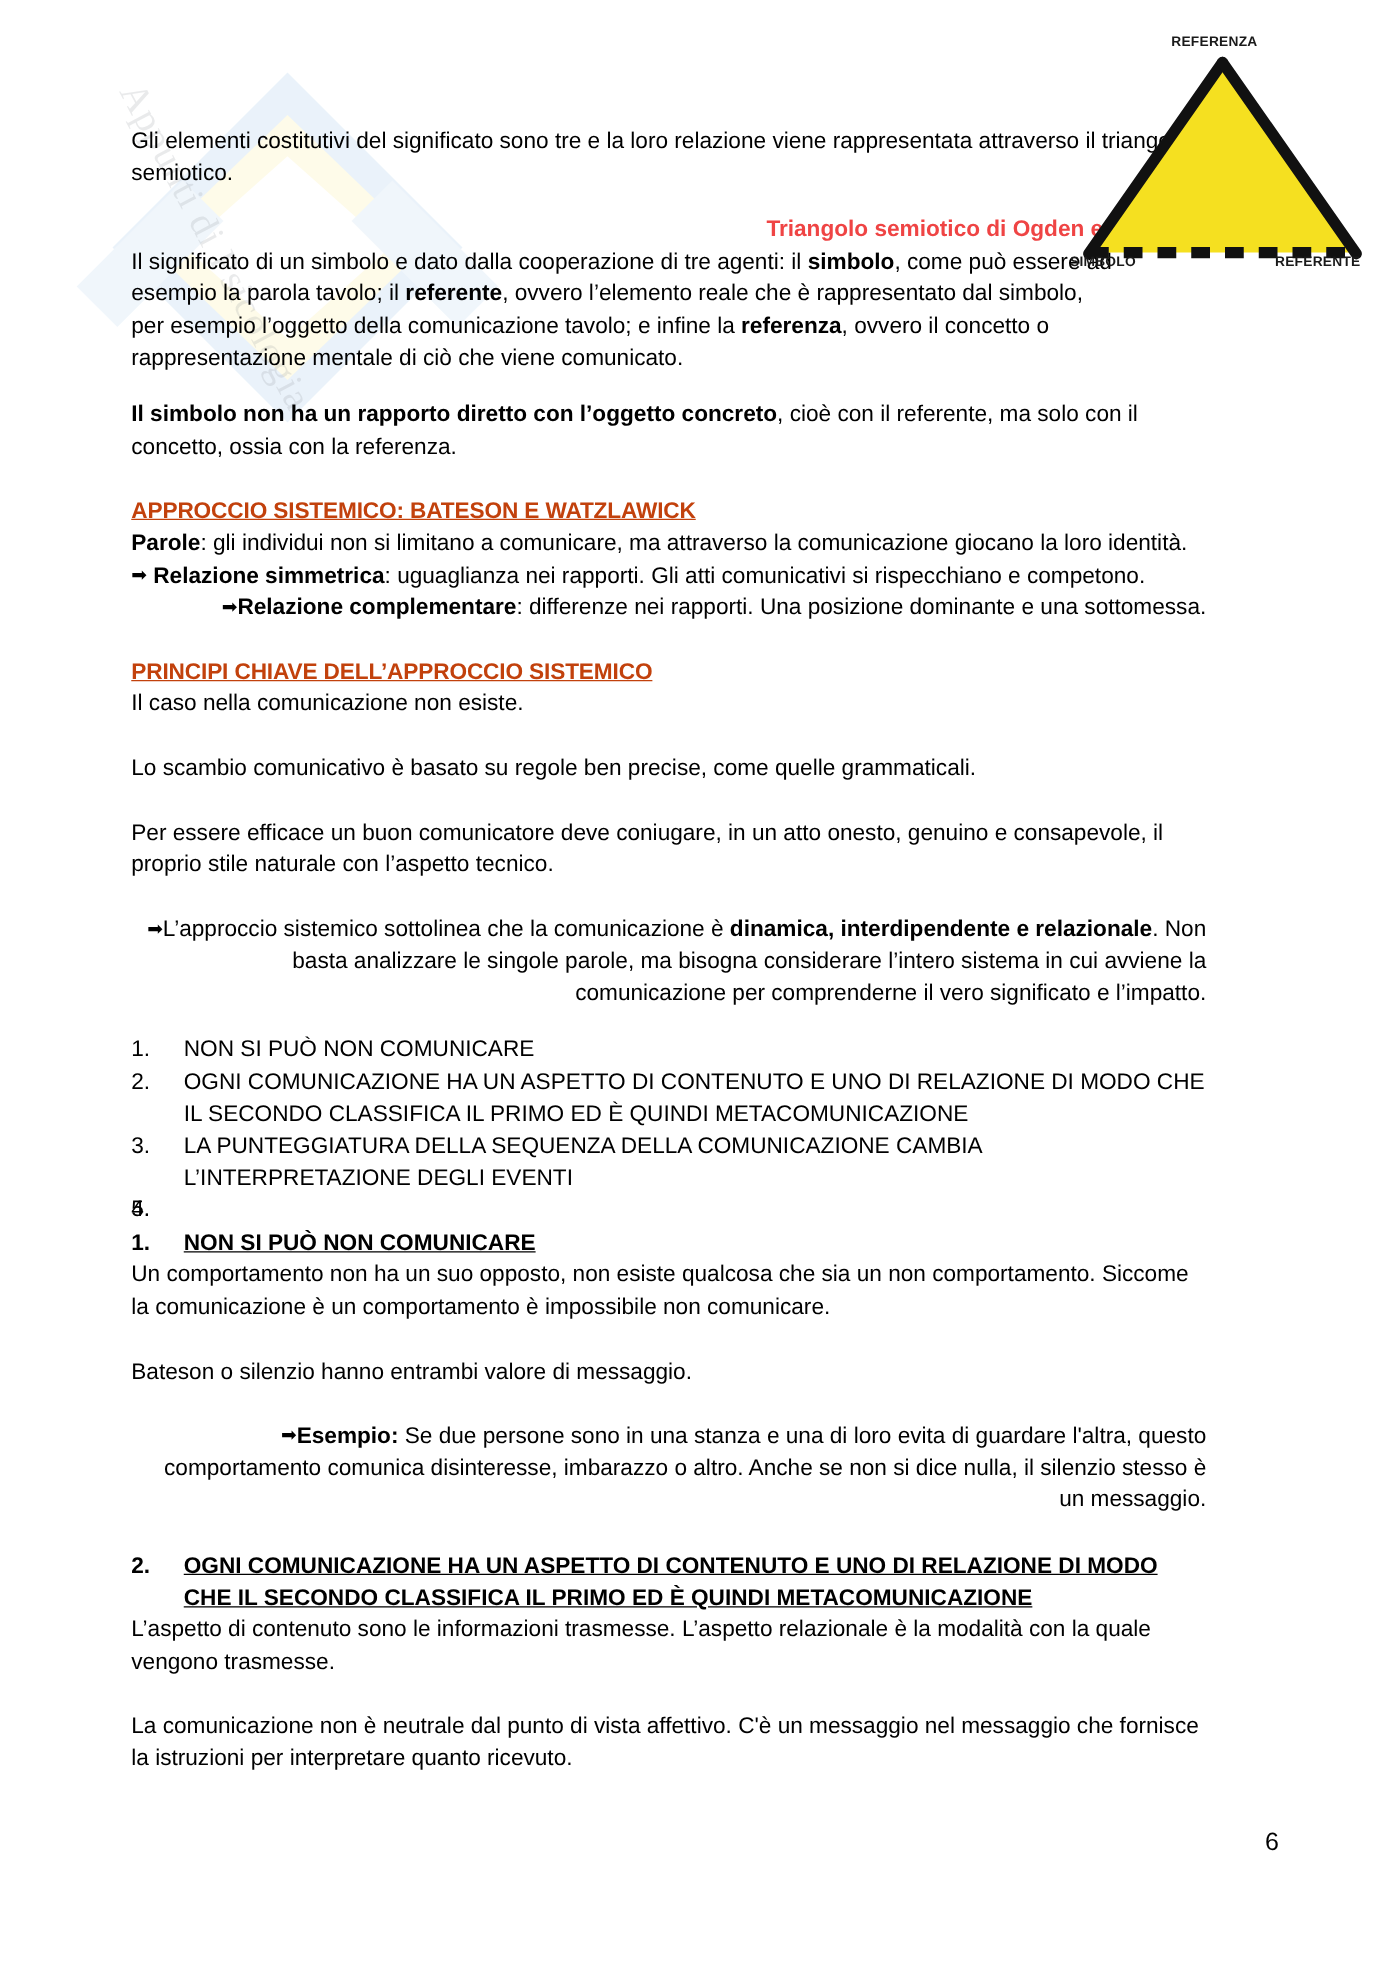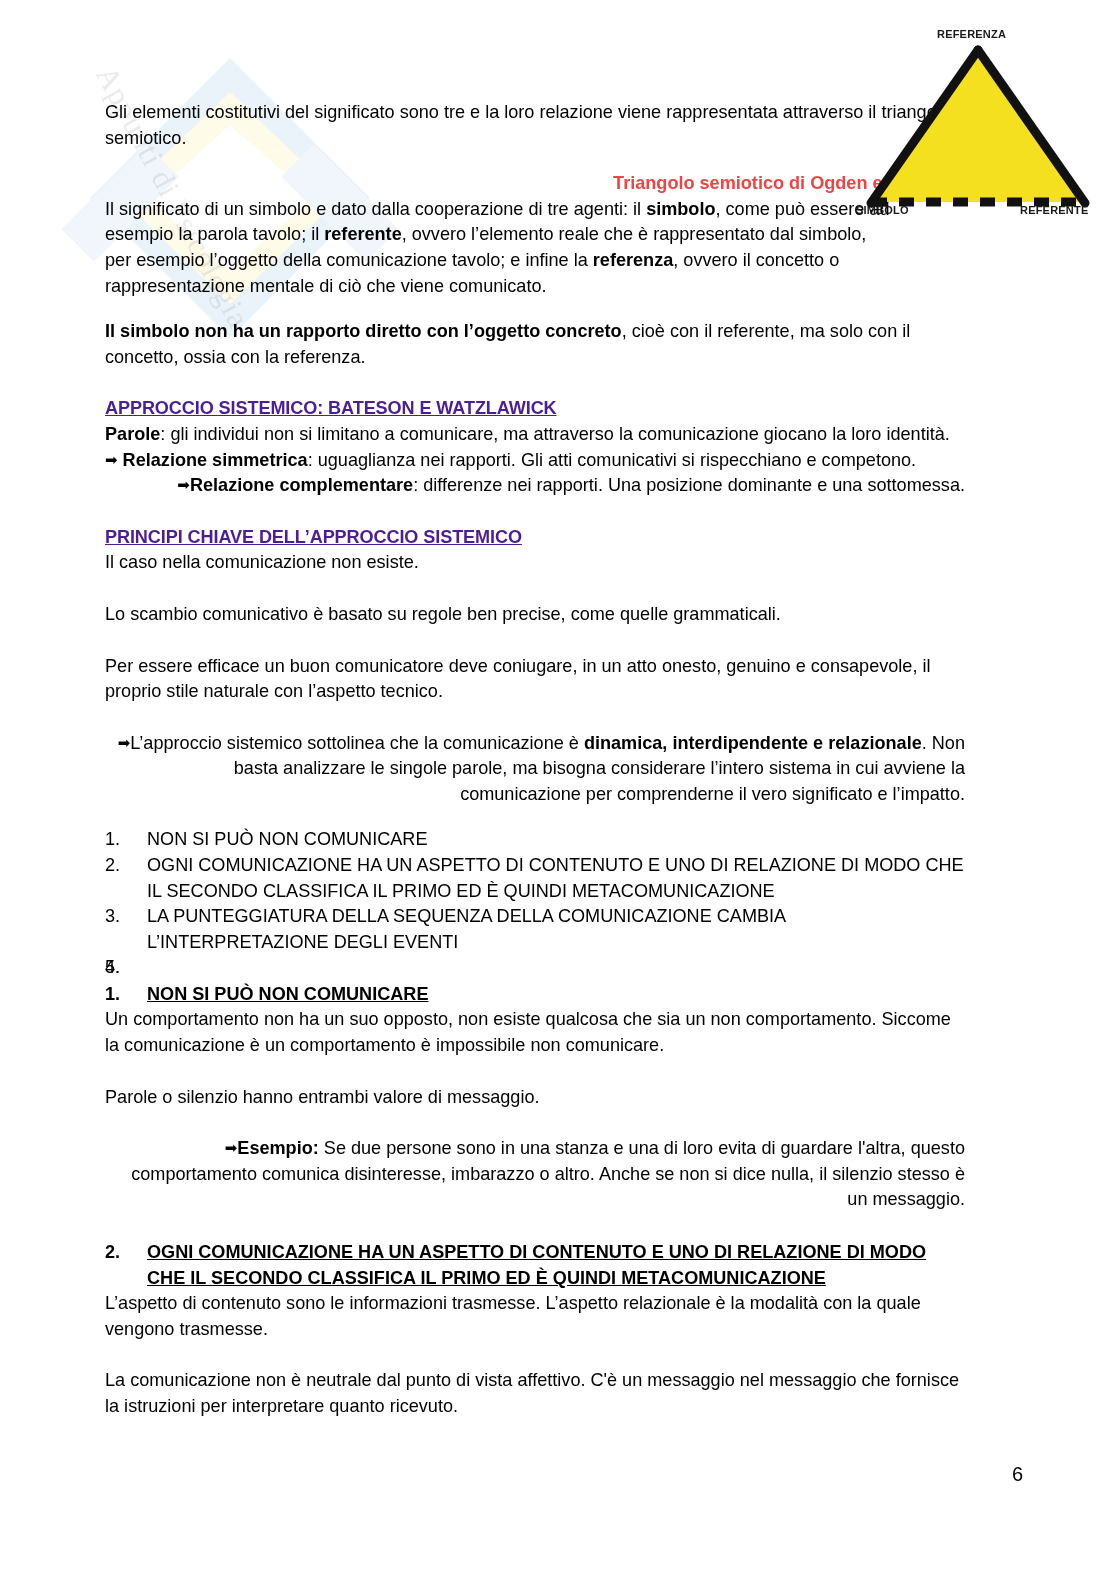--- a/index.html
+++ b/index.html
@@ -67,21 +67,21 @@
 
   .b { font-weight: bold; }
 
   
   .red-plain {
     color: #ef4444;
     font-weight: bold;
     text-align: right;
   }
   .red-head {
-    color: #4c1d95;
+    color: #c2410c;
     font-weight: bold;
     text-decoration: underline;
     letter-spacing: -0.1px;
   }
 
   
   .arrow-item {
     position: relative;
     padding-left: 0;
   }
@@ -257,21 +257,21 @@
     </ol>
 
     <div class="gap-lg"></div>
 
     <div class="sub-head"><span class="num">1.</span><span class="u">NON SI PUÒ NON COMUNICARE</span></div>
 
     <p class="para">Un comportamento non ha un suo opposto, non esiste qualcosa che sia un non comportamento. Siccome la comunicazione è un comportamento è impossibile non comunicare.</p>
 
     <div class="gap-lg"></div>
 
-    <p class="para">Parole o silenzio hanno entrambi valore di messaggio.</p>
+    <p class="para">Bateson o silenzio hanno entrambi valore di messaggio.</p>
 
     <div class="gap-lg"></div>
 
     <p class="para arrow-item hang2"><span class="arrow">➡</span><span class="b">Esempio:</span><span> Se due persone sono in una stanza e una di loro evita di guardare l'altra, questo comportamento comunica disinteresse, imbarazzo o altro. Anche se non si dice nulla, il silenzio stesso è un messaggio.</span></p>
 
     <div class="gap-lg"></div>
 
     <div class="sub-head"><span class="num">2.</span><span class="u">OGNI COMUNICAZIONE HA UN ASPETTO DI CONTENUTO E UNO DI RELAZIONE DI MODO CHE IL SECONDO CLASSIFICA IL PRIMO ED È QUINDI METACOMUNICAZIONE</span></div>
 
     <p class="para">L’aspetto di contenuto sono le informazioni trasmesse. L’aspetto relazionale è la modalità con la quale vengono trasmesse.</p>

